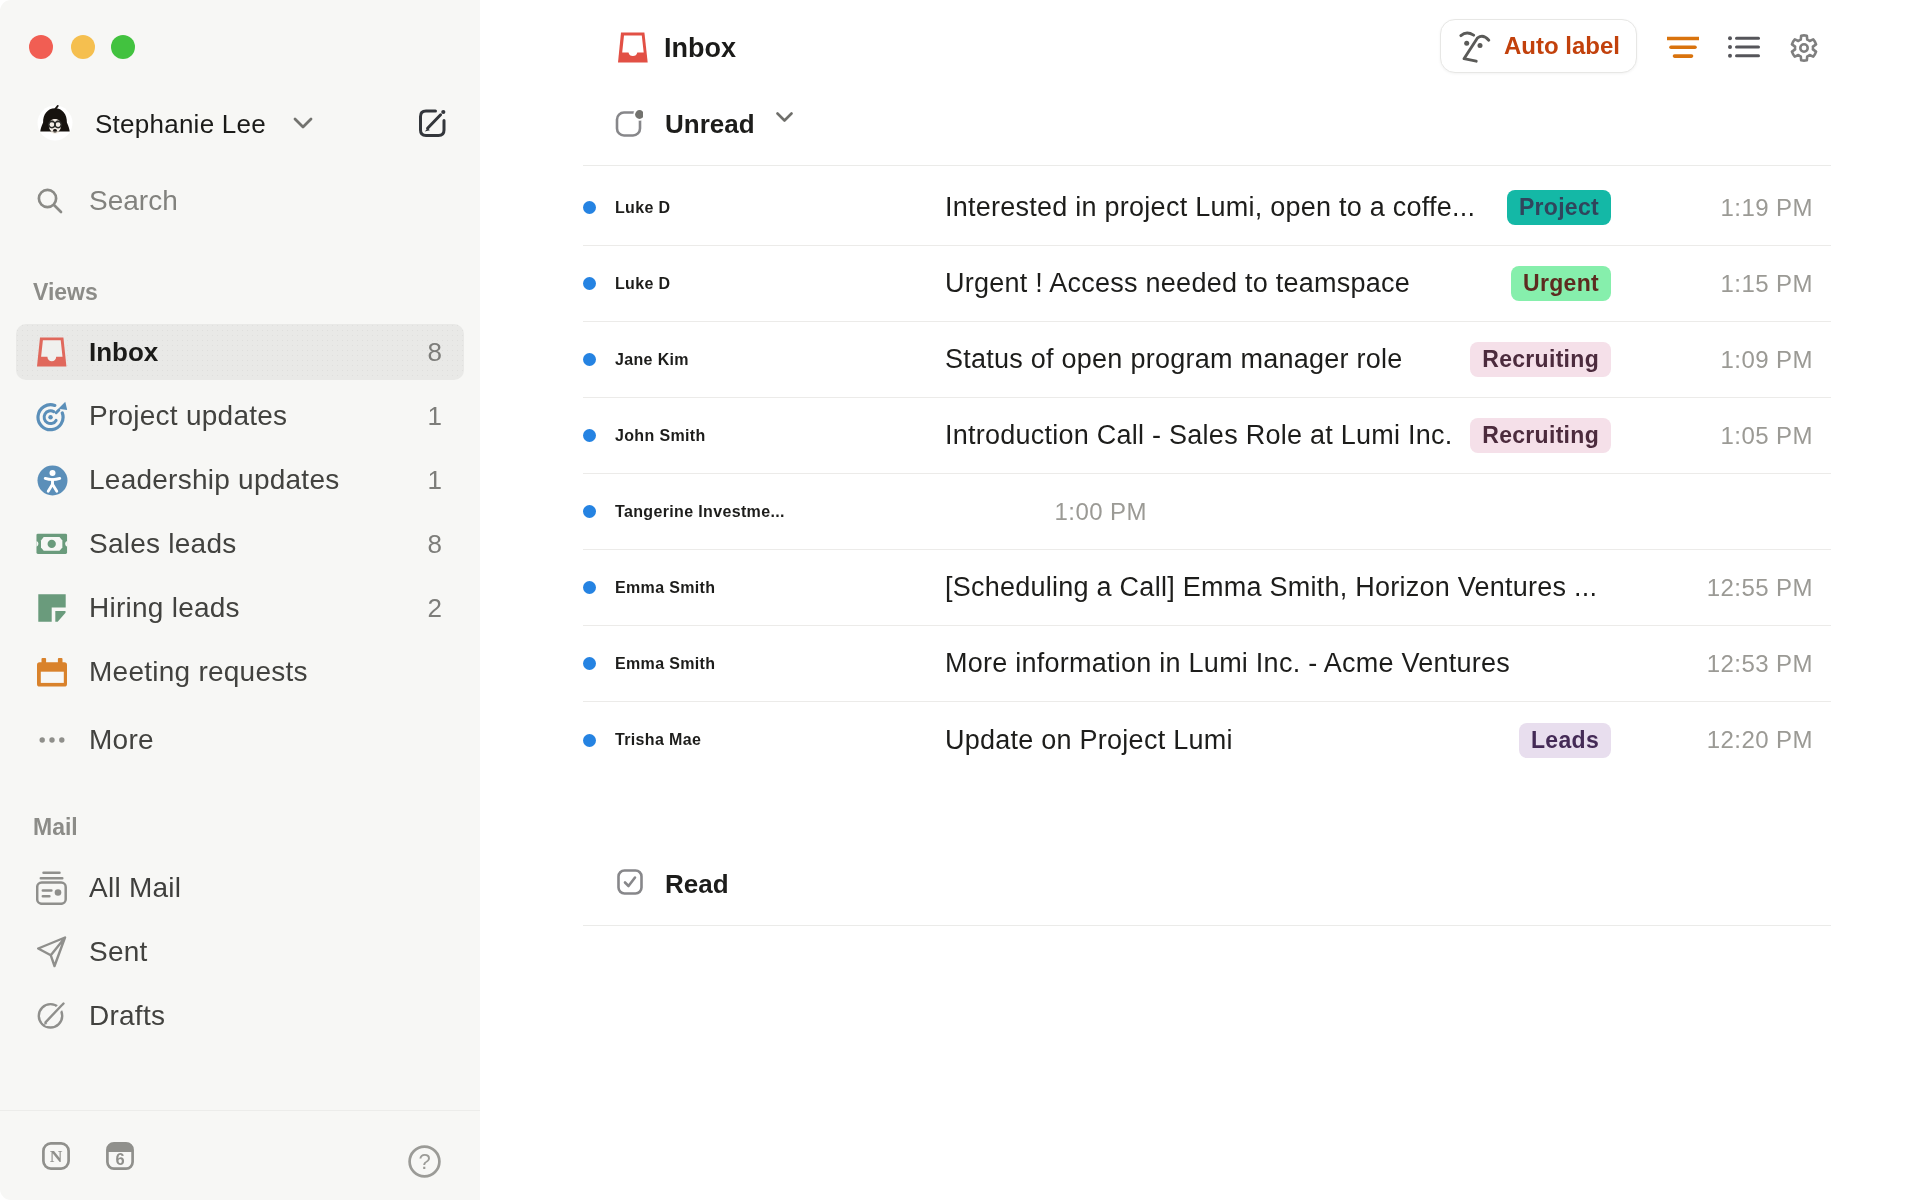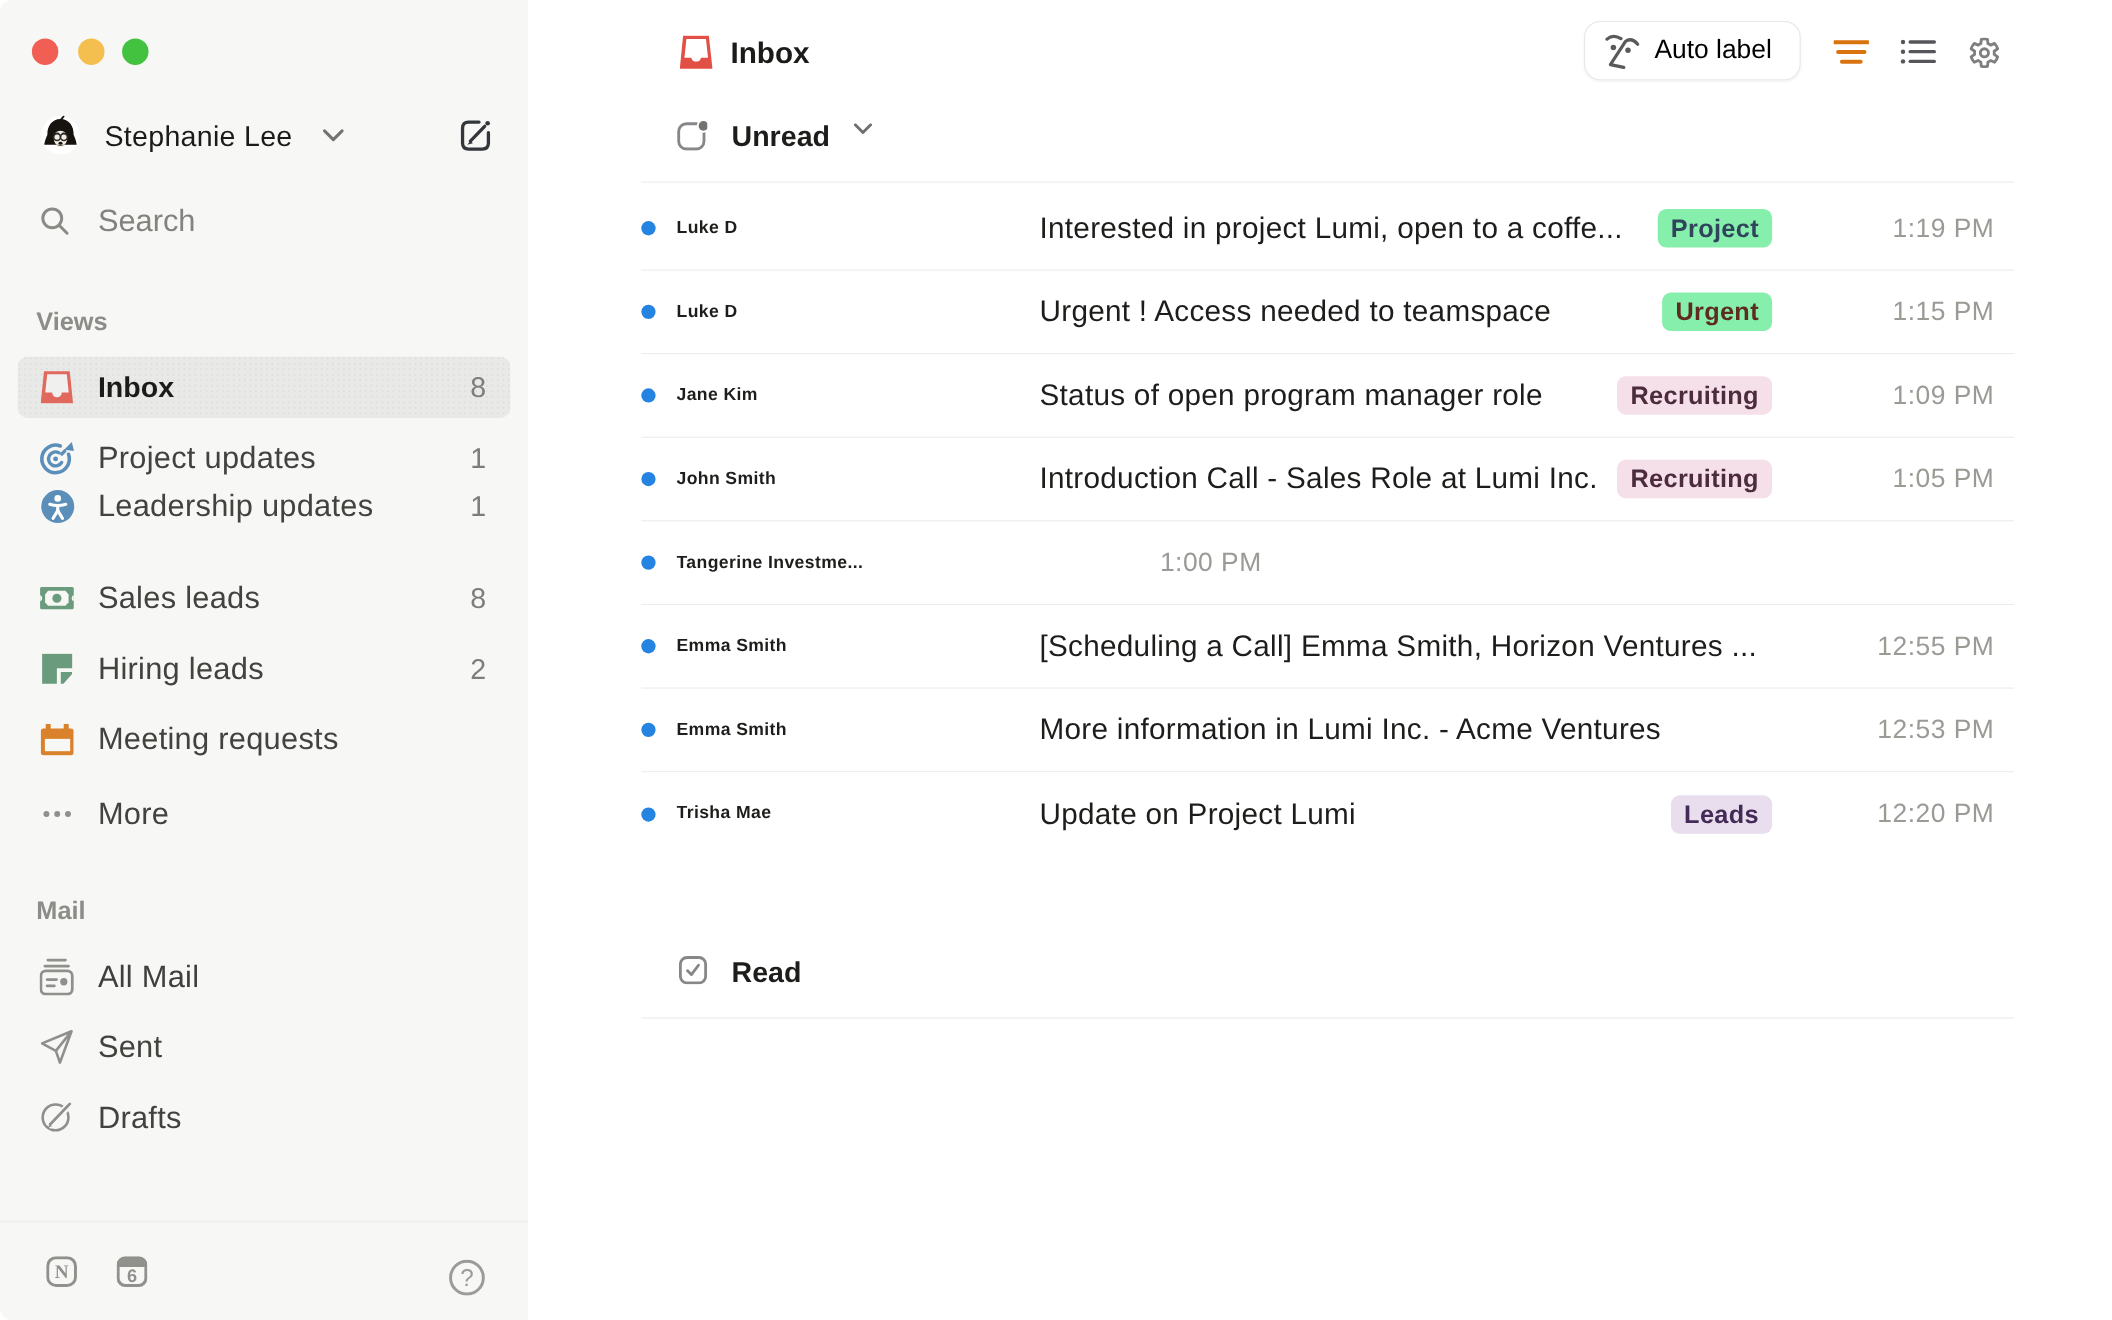--- a/index.html
+++ b/index.html
@@ -16,21 +16,21 @@
 .sel .tx{color:#1b1b19;font-weight:700;font-size:26px;letter-spacing:0}
 .slab{position:absolute;left:33px;font-size:23px;font-weight:700;color:#8c8c88}
 .mrow{display:flex;align-items:center;height:76px;border-bottom:1px solid #ecebe9;font-size:24px;color:#1d1d1b}
 .mrow:last-child{border-bottom:none}
 .mdot{width:32px;flex:none;display:flex;align-items:center}
 .mdot i{display:block;width:13px;height:13px;border-radius:50%;background:#2583e2}
 .msender{width:330px;flex:none;font-weight:700;font-size:16px;letter-spacing:.35px;white-space:nowrap;overflow:hidden}
 .msub{flex:1;min-width:0;white-space:nowrap;overflow:hidden;font-size:27px;letter-spacing:.25px}
 .chip{flex:none;height:35px;line-height:35px;border-radius:8px;padding:0 12px;font-size:23px;font-weight:600;letter-spacing:.3px}
 .mtime{width:220px;flex:none;text-align:right;padding-right:18px;color:#9b9a95;font-size:24px;letter-spacing:.45px}
-.c-blue{background:#86efac;color:#30455c}
+.c-blue{background:#14b8a6;color:#30455c}
 .c-red{background:#86efac;color:#5d2b20}
 .c-pink{background:#f5e0e9;color:#4c2b3d}
 .c-purp{background:#e8deee;color:#442a56}
 .shead{position:absolute;display:flex;align-items:flex-start;font-size:26px;font-weight:700;color:#1d1d1b}
 svg{display:block}
 </style></head>
 <body>
 <div id="win">
 <div id="side">
   <div class="tl" style="left:29px;top:35px;background:#f15e53"></div>
@@ -86,21 +86,21 @@
       <path d="M20.7,20.5 A6.6,6.6 0 1 1 18.3,11.5" fill="none" stroke="#5b8fb9" stroke-width="3.1" stroke-linecap="round"></path>
       <circle cx="15" cy="17.2" r="2.3" fill="#5b8fb9"></circle>
       <path d="M20.8 12.6 L23.6 9.8" stroke="#5b8fb9" stroke-width="3.1" stroke-linecap="round"></path>
       <path d="M23 8.6 L30.2 1.4 L32.2 9.9 Z" fill="#5b8fb9"></path>
     </svg>
         </div>
     <div class="tx">Project updates</div>
         <div class="ct">1</div>
   </div>
 
-  <div class="srow" style="top:432px">
+  <div class="srow" style="top:452px">
     <div class="ic">
           <svg width="31" height="31" viewBox="0 0 31 31">
       <circle cx="15.5" cy="15.5" r="15" fill="#5b8fb9"></circle>
       <circle cx="15.5" cy="8.1" r="3" fill="#fff"></circle>
       <path d="M8.2 13.4 Q15.5 15.8 22.8 13.4" fill="none" stroke="#fff" stroke-width="2.8" stroke-linecap="round"></path>
       <path d="M15.5 14.8 V19.2" stroke="#fff" stroke-width="2.9" stroke-linecap="round"></path>
       <path d="M15.5 19.2 L11.2 26.2 M15.5 19.2 L19.8 26.2" stroke="#fff" stroke-width="2.8" stroke-linecap="round"></path>
     </svg>
         </div>
     <div class="tx">Leadership updates</div>
@@ -216,21 +216,21 @@
 
   <div class="abs" style="left:960px;top:19px;width:197px;height:54px;border:1.5px solid #e7e7e5;border-radius:15px;background:#fff;box-shadow:0 1px 3px rgba(0,0,0,.05);display:flex;align-items:center">
     <svg style="margin-left:17px" width="33" height="34" viewBox="0 0 33 34">
       <g fill="none" stroke="#5a5a58" stroke-width="2.9" stroke-linecap="round" stroke-linejoin="round">
         <path d="M2.9 6.6 Q8.5 1.6 15.6 6.1"></path>
         <path d="M30.8 11.2 Q25.2 4.6 19.6 8.8 L6 29.7 L18.2 32.2"></path>
       </g>
       <circle cx="8.7" cy="14.2" r="2.5" fill="#5a5a58"></circle>
       <circle cx="22" cy="16.6" r="2.5" fill="#5a5a58"></circle>
     </svg>
-    <div style="margin-left:13px;font-size:24px;color:#000000;font-weight:400">Auto label</div>
+    <div style="margin-left:13px;font-size:24px;color:#c2410c;font-weight:700">Auto label</div>
   </div>
 
   <svg class="abs" style="left:1187px;top:36px" width="32" height="26" viewBox="0 0 32 26">
     <g stroke="#d9730d" stroke-width="3.6" stroke-linecap="round">
       <path d="M0.5 2.5 H31.5"></path>
           <path d="M4 11.3 H28"></path>
           <path d="M7.5 20.1 H24.5"></path>
     </g>
   </svg>
 

